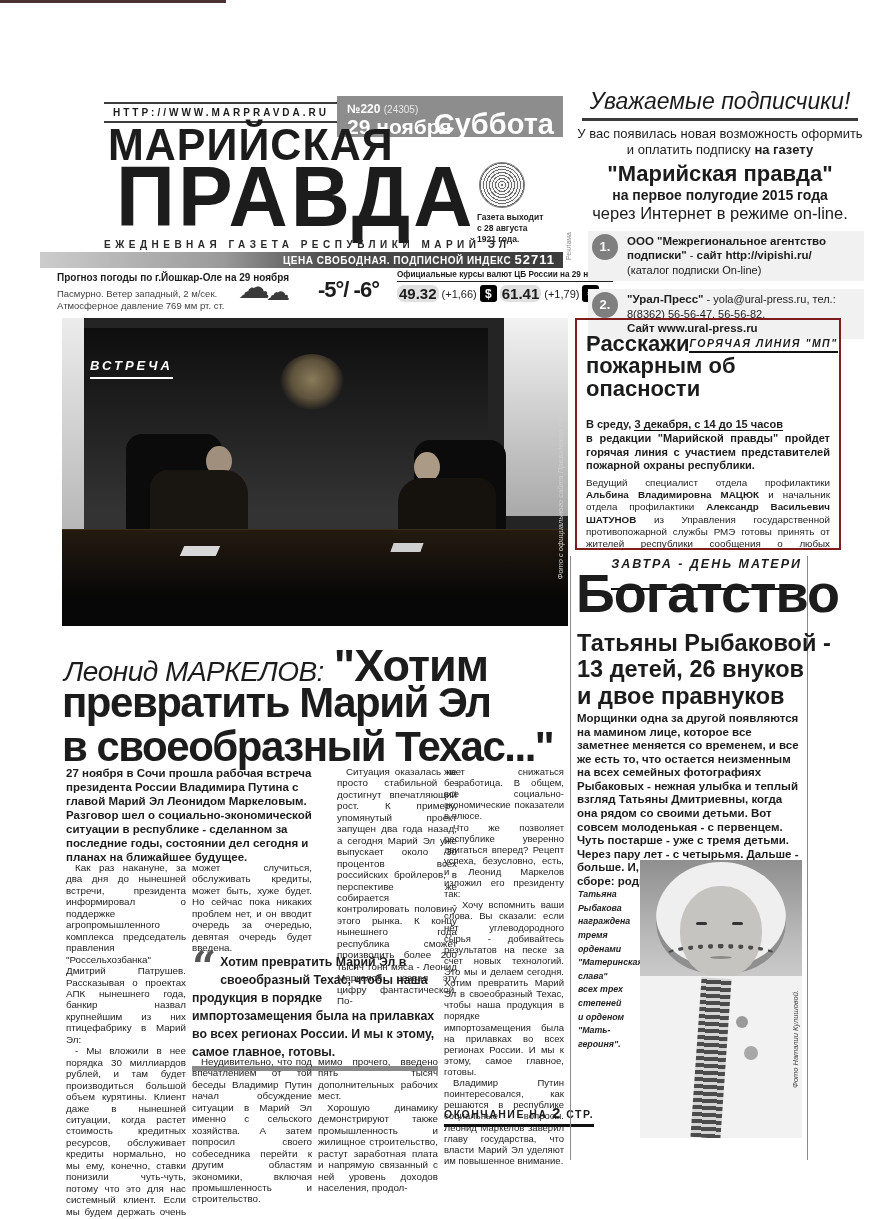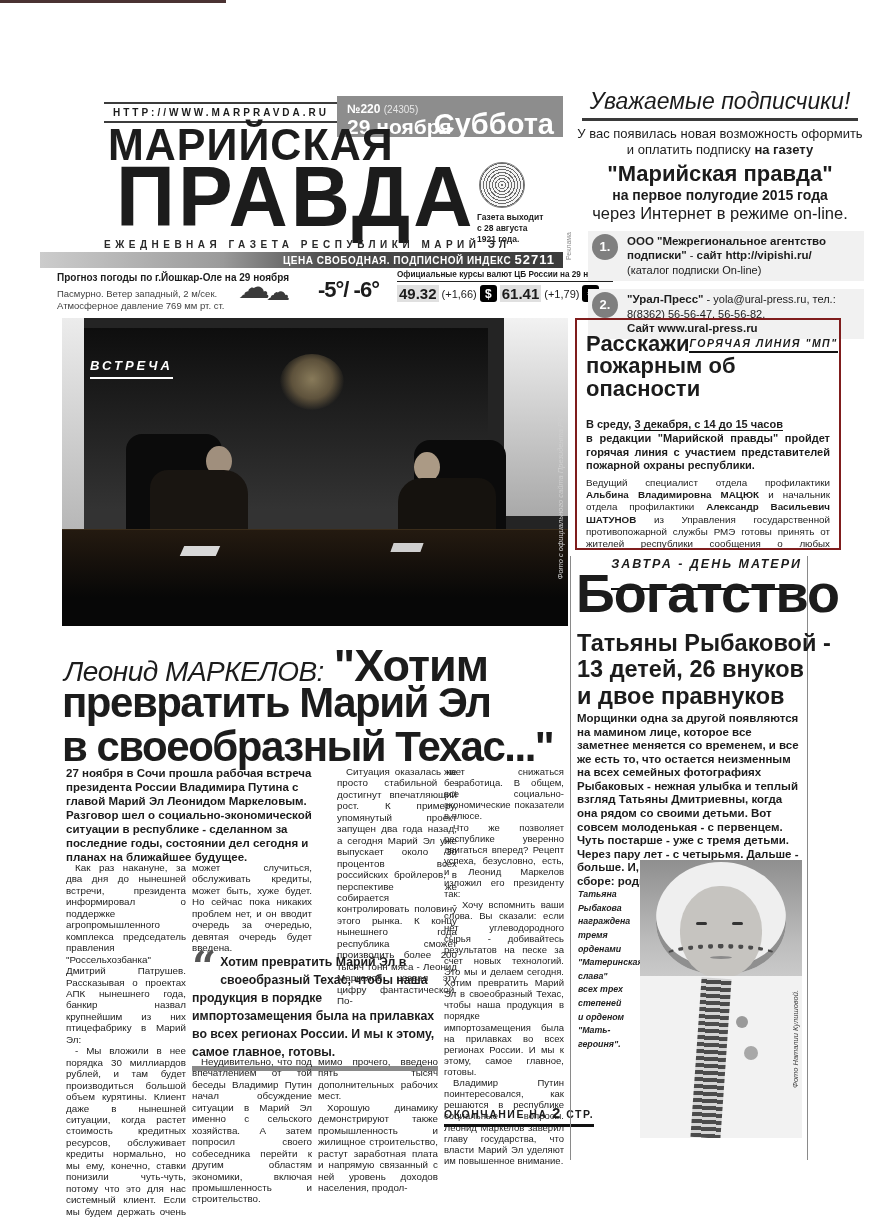--- a/index.html
+++ b/index.html
@@ -34,21 +34,21 @@
   
   .wx-title{left:57px;top:272px;font-size:10px;font-weight:bold;}
   .wx-line1{left:57px;top:288px;font-size:9.5px;color:#3f3f3f;}
   .wx-line2{left:57px;top:300px;font-size:9.5px;color:#3f3f3f;}
   .wx-cloud1{left:238px;top:268px;font-size:32px;color:#3a3a3a;}
   .wx-cloud2{left:266px;top:278px;font-size:24px;color:#3a3a3a;}
   .temp{left:318px;top:277px;font-size:22px;font-weight:bold;letter-spacing:-1px;}
   .fx-title{left:397px;top:270px;font-size:8.2px;font-weight:bold;border-bottom:1px solid #222;
             padding-bottom:2px;white-space:nowrap;}
   .fx-row{left:397px;top:285px;display:flex;align-items:center;gap:3px;}
-  .fx-rate{font-size:15px;font-weight:bold;background:#e0e0e0;padding:0 2px;}
+  .fx-rate{font-size:15px;font-weight:bold;background:#e0e0e0;padding:0 2px;border-radius:7px;}
   .fx-change{font-size:11px;}
   .fx-badge{width:17px;height:17px;background:#000;color:#fff;font-weight:bold;font-size:12px;
             display:flex;align-items:center;justify-content:center;border-radius:3px;}
 
   
   .photo{left:62px;top:318px;width:506px;height:308px;background:#242424;overflow:hidden;}
   .ph-leftstrip{position:absolute;left:0;top:0;width:22px;height:100%;background:linear-gradient(180deg,#ececec,#9f9f9f);}
   .ph-panel{position:absolute;left:22px;top:10px;width:404px;height:202px;background:linear-gradient(180deg,#0e0e0e,#333 90%);}
   .ph-rightcol{position:absolute;right:0;top:0;width:64px;height:198px;background:linear-gradient(180deg,#f2f2f2,#a9a9a9);}
   .ph-emblem{position:absolute;left:218px;top:36px;width:64px;height:56px;border-radius:50%;opacity:.85;

